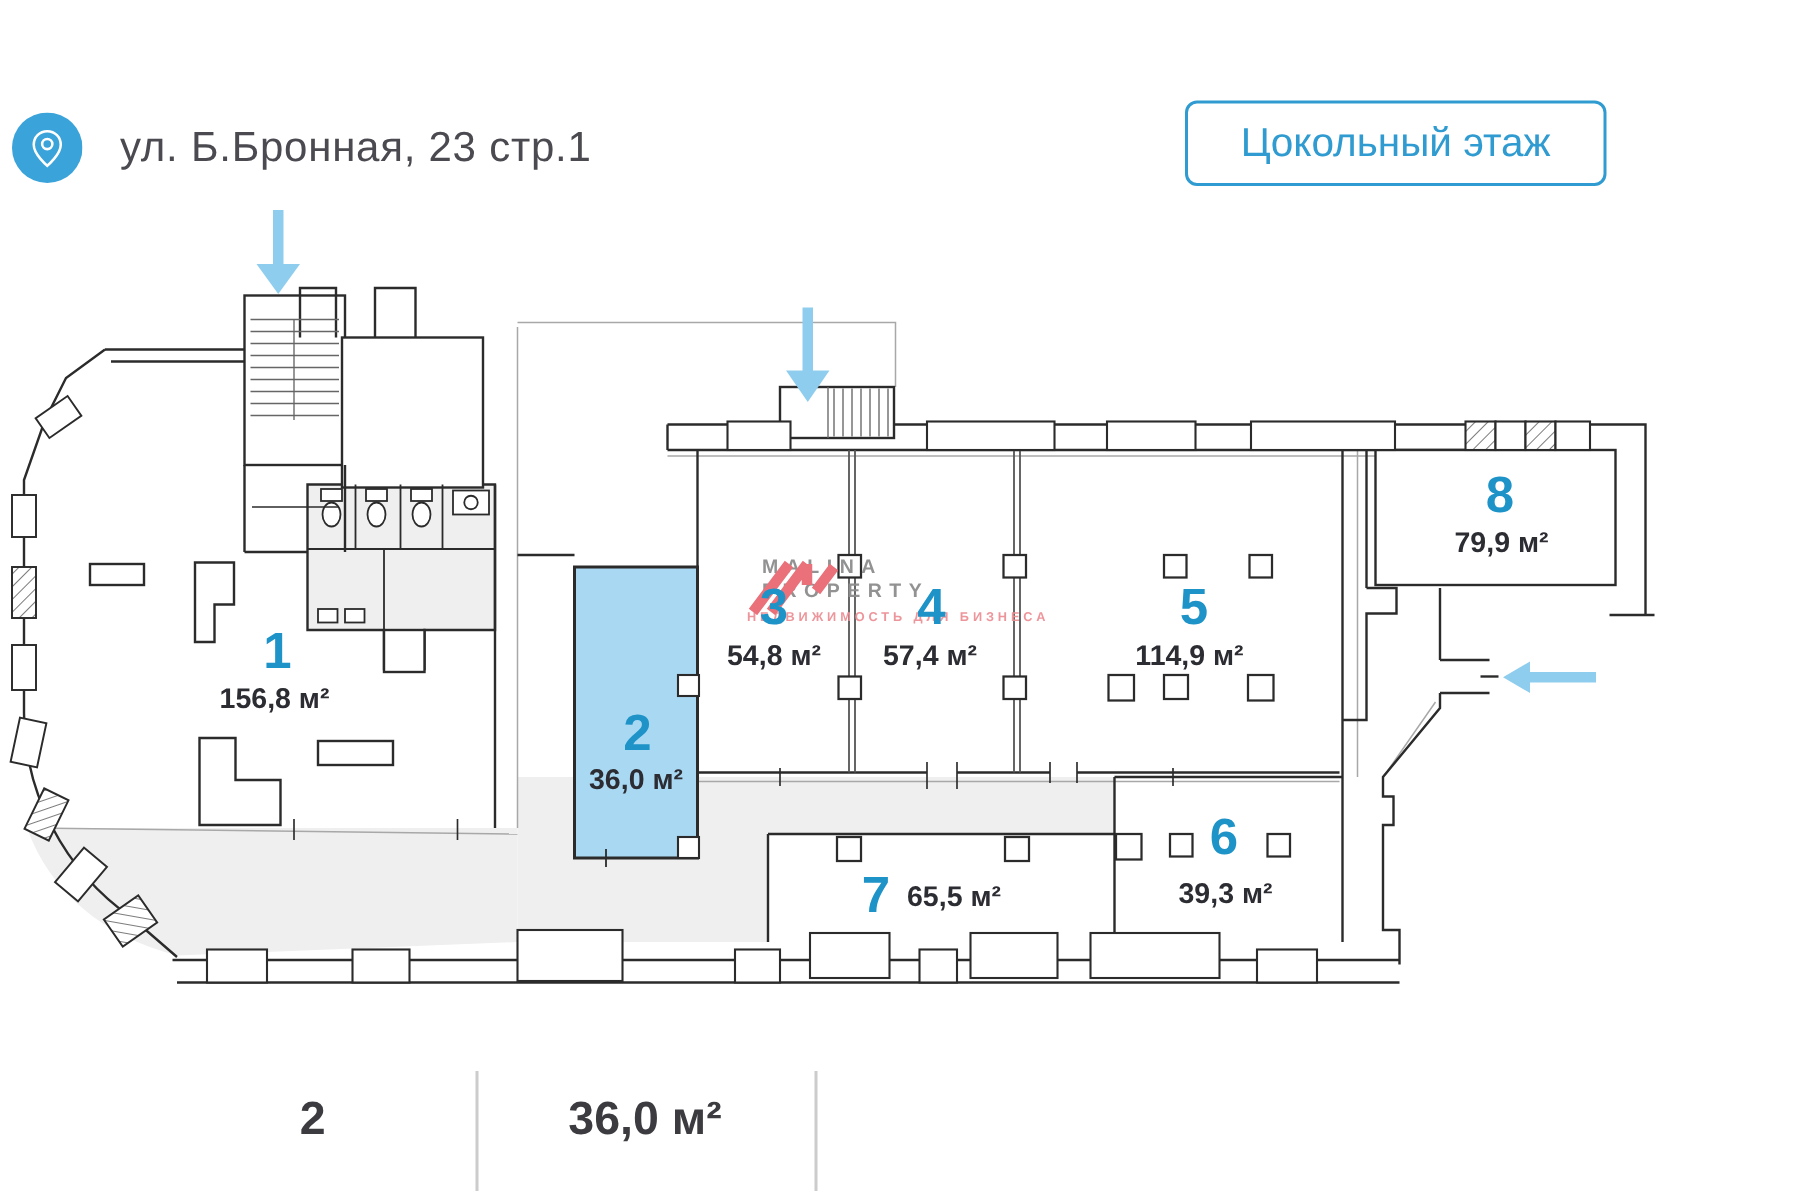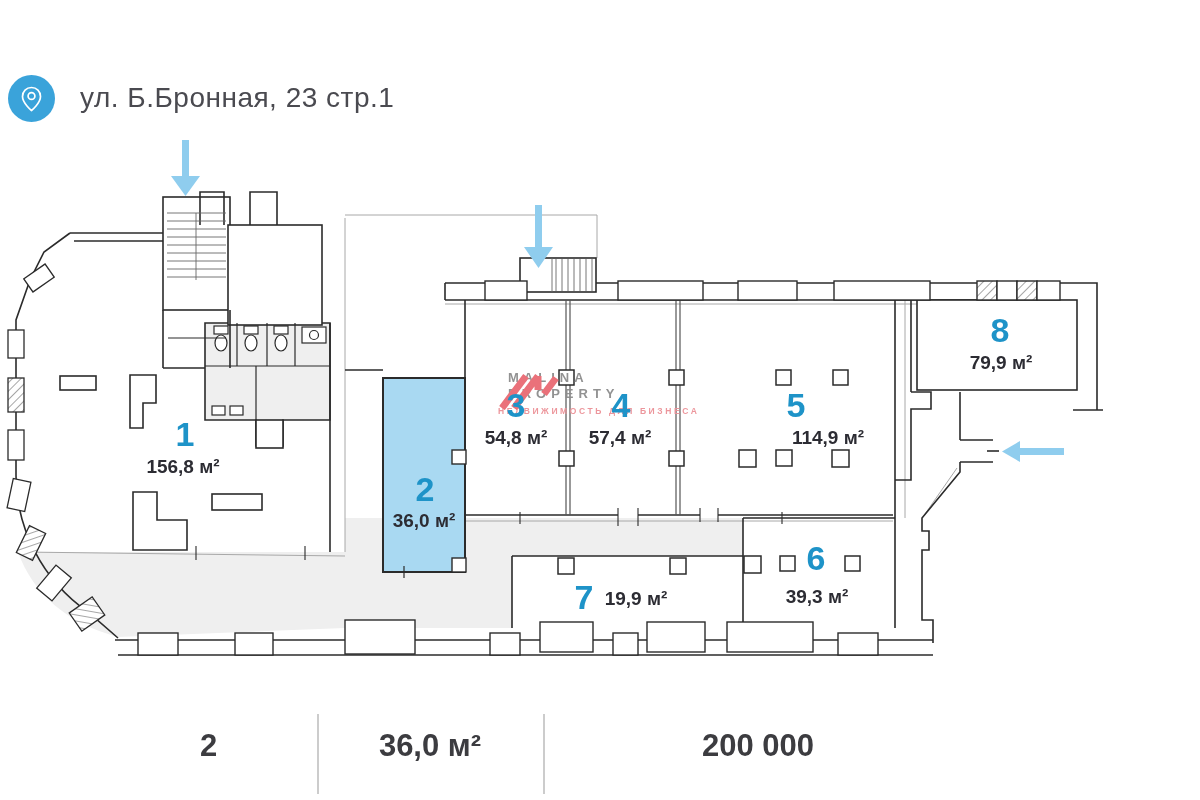--- a/index.html
+++ b/index.html
@@ -37,20 +37,21 @@
 <div class="page">
 
   <div class="pin-wrap">
     <svg width="47" height="47" viewBox="0 0 47 47">
       <circle cx="23.5" cy="23.5" r="23.5" fill="#3aa3da"></circle>
       <path d="M23.5 12.5 c-5.2 0 -9 4 -9 9 c0 6.5 9 14 9 14 c0 0 9 -7.5 9 -14 c0 -5 -3.8 -9 -9 -9 z" fill="none" stroke="#ffffff" stroke-width="1.7"></path>
       <circle cx="23.5" cy="21" r="3.4" fill="none" stroke="#ffffff" stroke-width="1.7"></circle>
     </svg>
   </div>
   <div class="address">ул. Б.Бронная, 23 стр.1</div>
+  <div class="floor-btn">Цокольный этаж</div>
 
   <div class="plan">
     <svg width="1200" height="800" viewBox="0 0 1200 800">
       <defs>
         <pattern id="hatch" width="6" height="6" patternUnits="userSpaceOnUse" patternTransform="rotate(45)">
           <rect width="6" height="6" fill="#ffffff"></rect>
           <line x1="0" y1="0" x2="0" y2="6" stroke="#777" stroke-width="1.3"></line>
         </pattern>
       </defs>
 
@@ -246,38 +247,37 @@
     <div class="rlabel" style="left:425px;top:489px"><span class="rnum">2</span></div>
     <div class="rlabel" style="left:424px;top:521px"><span class="rarea">36,0 м²</span></div>
 
     <div class="rlabel" style="left:516px;top:405px"><span class="rnum">3</span></div>
     <div class="rlabel" style="left:516px;top:438px"><span class="rarea">54,8 м²</span></div>
 
     <div class="rlabel" style="left:621px;top:405px"><span class="rnum">4</span></div>
     <div class="rlabel" style="left:620px;top:438px"><span class="rarea">57,4 м²</span></div>
 
     <div class="rlabel" style="left:796px;top:405px"><span class="rnum">5</span></div>
-    <div class="rlabel" style="left:828px;top:438px"><span class="rarea">114,9 м²</span></div>
+    <div class="rlabel" style="left:793px;top:438px"><span class="rarea">114,9 м²</span></div>
 
     <div class="rlabel" style="left:816px;top:558px"><span class="rnum">6</span></div>
     <div class="rlabel" style="left:817px;top:597px"><span class="rarea">39,3 м²</span></div>
 
     <div class="rlabel" style="left:584px;top:597px"><span class="rnum">7</span></div>
-    <div class="rlabel" style="left:636px;top:599px"><span class="rarea">19,9 м²</span></div>
+    <div class="rlabel" style="left:636px;top:599px"><span class="rarea">65,5 м²</span></div>
 
     <div class="rlabel" style="left:1000px;top:330px"><span class="rnum">8</span></div>
     <div class="rlabel" style="left:1001px;top:363px"><span class="rarea">79,9 м²</span></div>
   </div>
 
   <div class="fdiv" style="left:317px"></div>
   <div class="fdiv" style="left:543px"></div>
 
   <div class="fcol c1">
     <div class="fvalue">2</div>
   </div>
   <div class="fcol c2">
     <div class="fvalue">36,0 м²</div>
   </div>
   <div class="fcol c3">
-    <div class="fvalue">200 000</div>
   </div>
 
 </div>
 
 </body></html>

